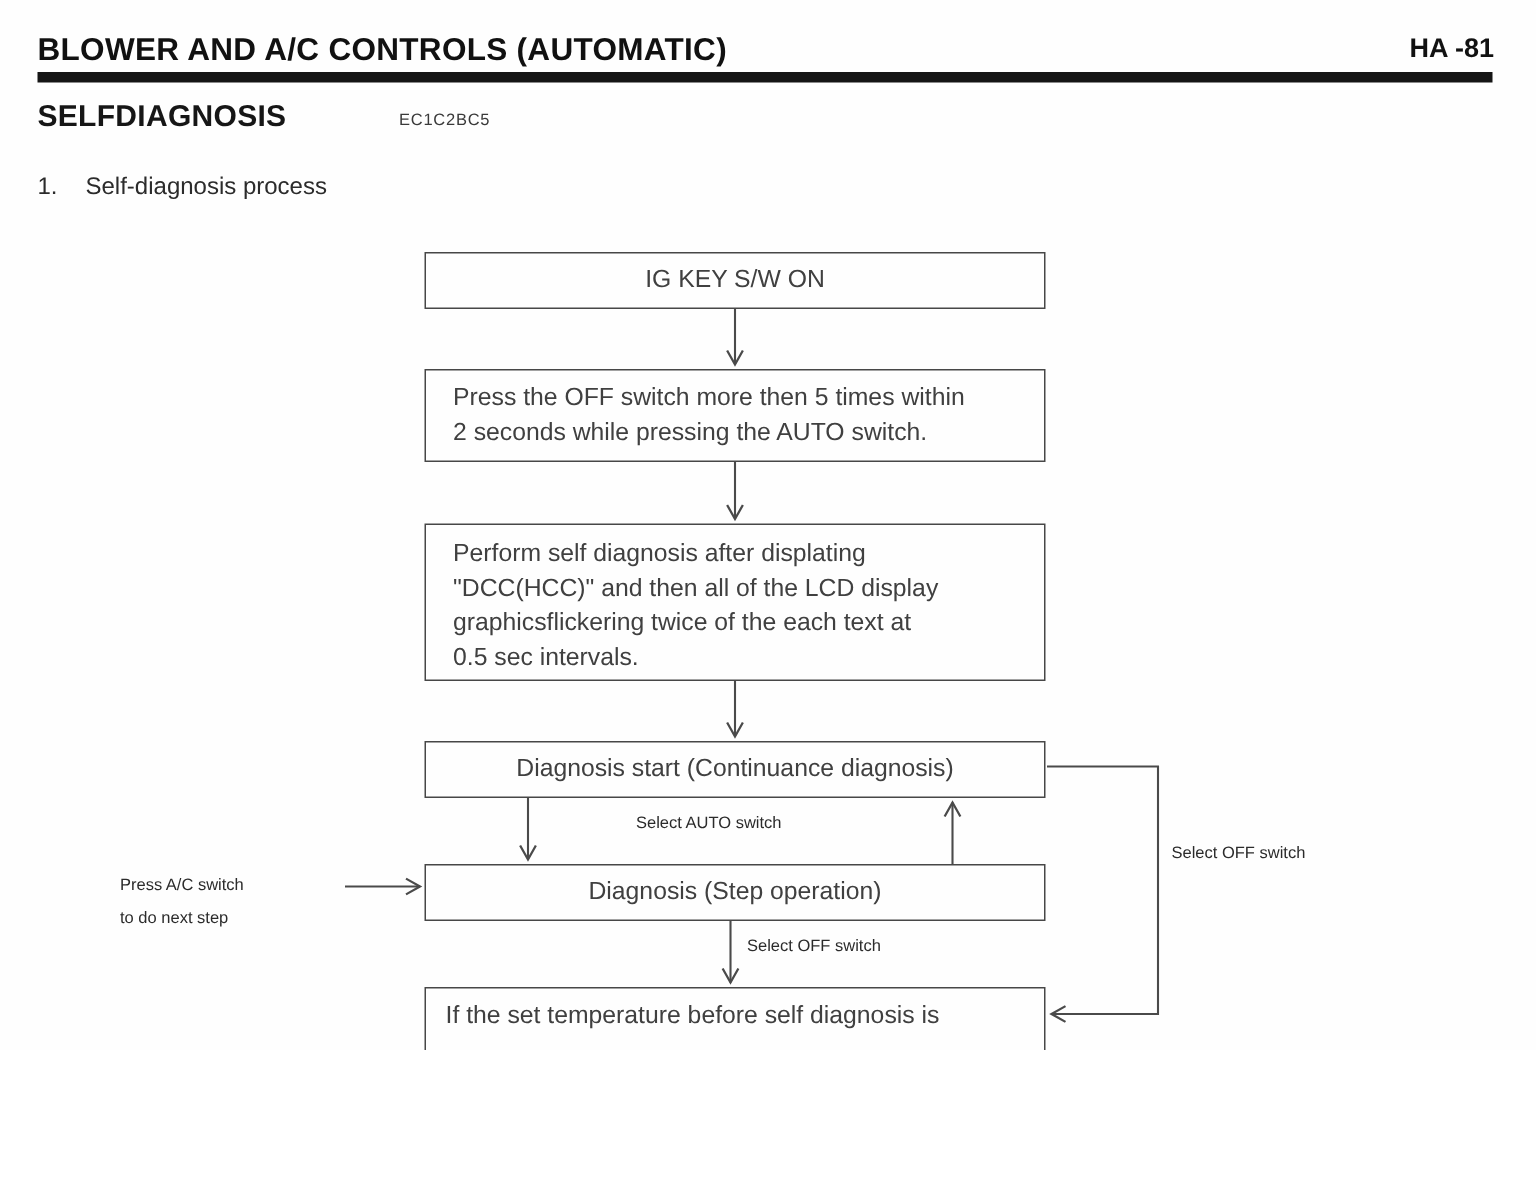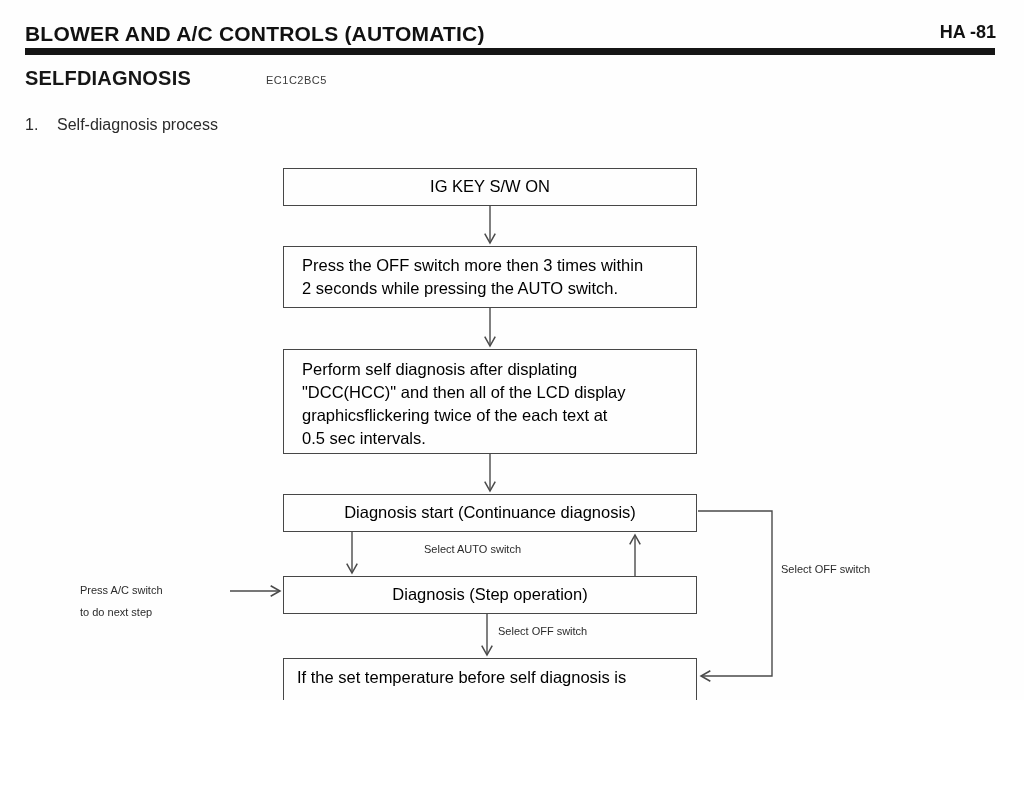--- a/index.html
+++ b/index.html
@@ -64,21 +64,21 @@
     font-size: 16px;
   }
   
   .fc-box {
     position: absolute;
     left: 283px;
     width: 414px;
     border: 1.5px solid #474747;
     background: #fefefe;
     font-size: 16.5px;
-    color: #000000;
+    color: #404040;
   }
   .fc-box.center { text-align: center; }
   .fc-line { white-space: nowrap; }
   .fc-label {
     position: absolute;
     font-size: 11px;
     color: #2b2b2b;
     white-space: nowrap;
   }
   #connector-svg {
@@ -127,21 +127,21 @@
       <path d="M230,591 L280,591" marker-end="url(#ah)"></path>
       <path d="M698,511 L772,511 L772,676 L701,676" marker-end="url(#ah)"></path>
     </g>
   </svg>
 
   <div class="fc-box center" style="top:168px; height:38px; line-height:35px;">
     <div class="fc-line">IG KEY S/W ON</div>
   </div>
 
   <div class="fc-box" style="top:246px; height:62px; padding:7px 0 0 18px; line-height:23px;">
-    <div class="fc-line">Press the OFF switch more then 3 times within</div>
+    <div class="fc-line">Press the OFF switch more then 5 times within</div>
     <div class="fc-line">2 seconds while pressing the AUTO switch.</div>
   </div>
 
   <div class="fc-box" style="top:349px; height:105px; padding:8px 0 4px 18px; line-height:23px;">
     <div class="fc-line">Perform self diagnosis after displating</div>
     <div class="fc-line">"DCC(HCC)" and then all of the LCD display</div>
     <div class="fc-line">graphicsflickering twice of the each text at</div>
     <div class="fc-line">0.5 sec intervals.</div>
   </div>
 

